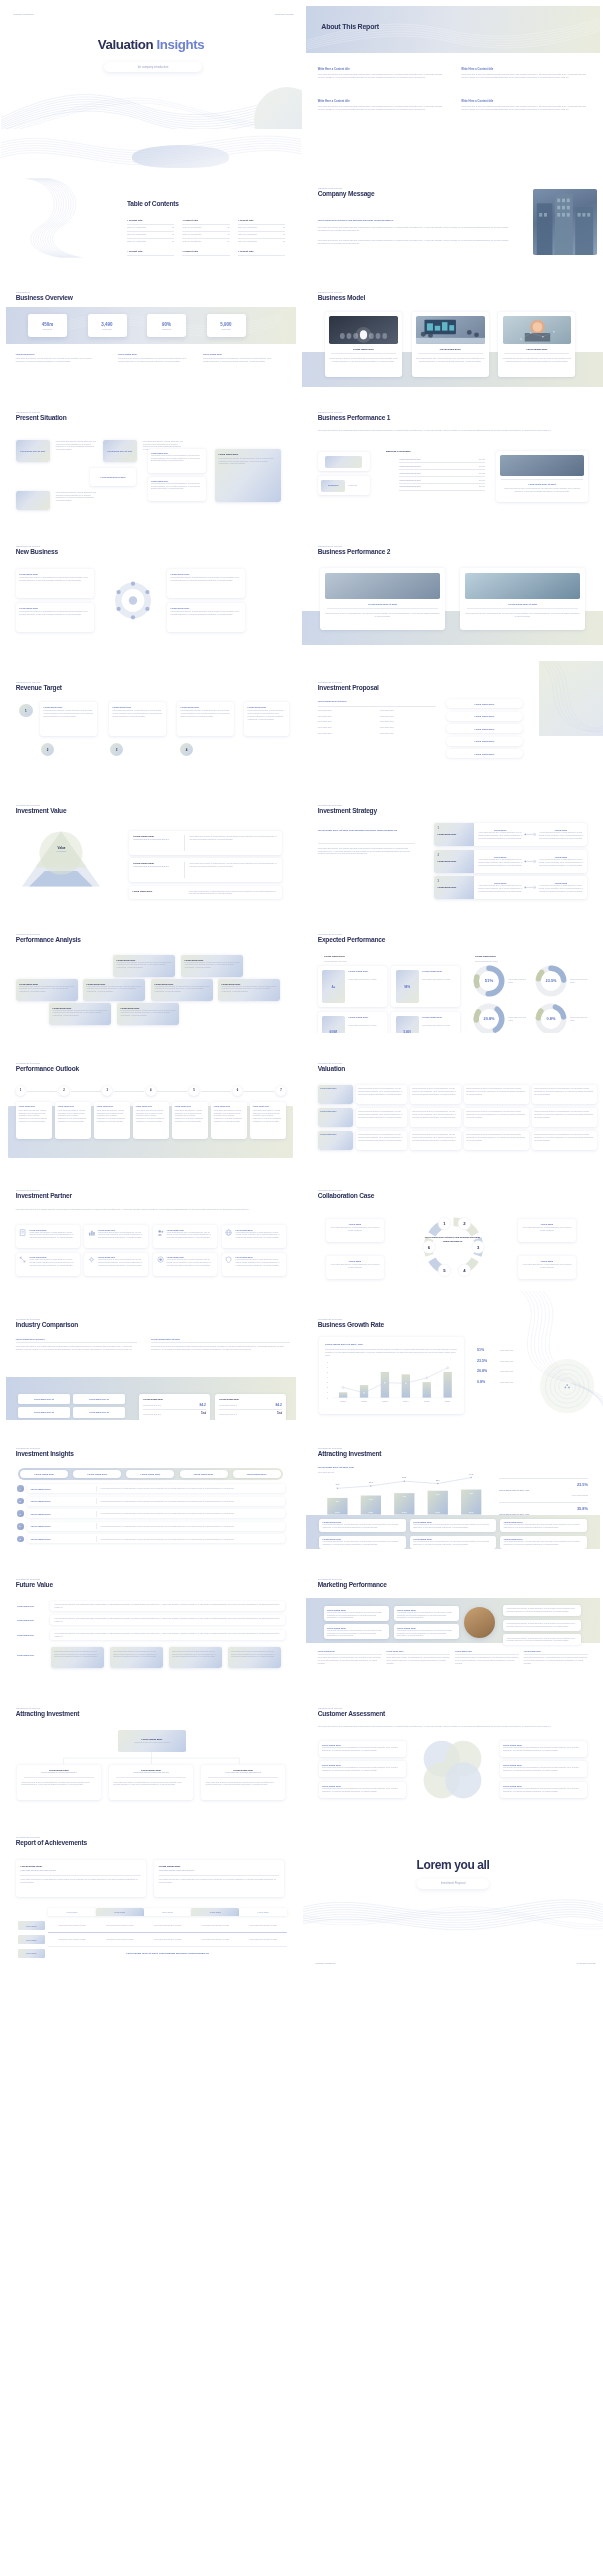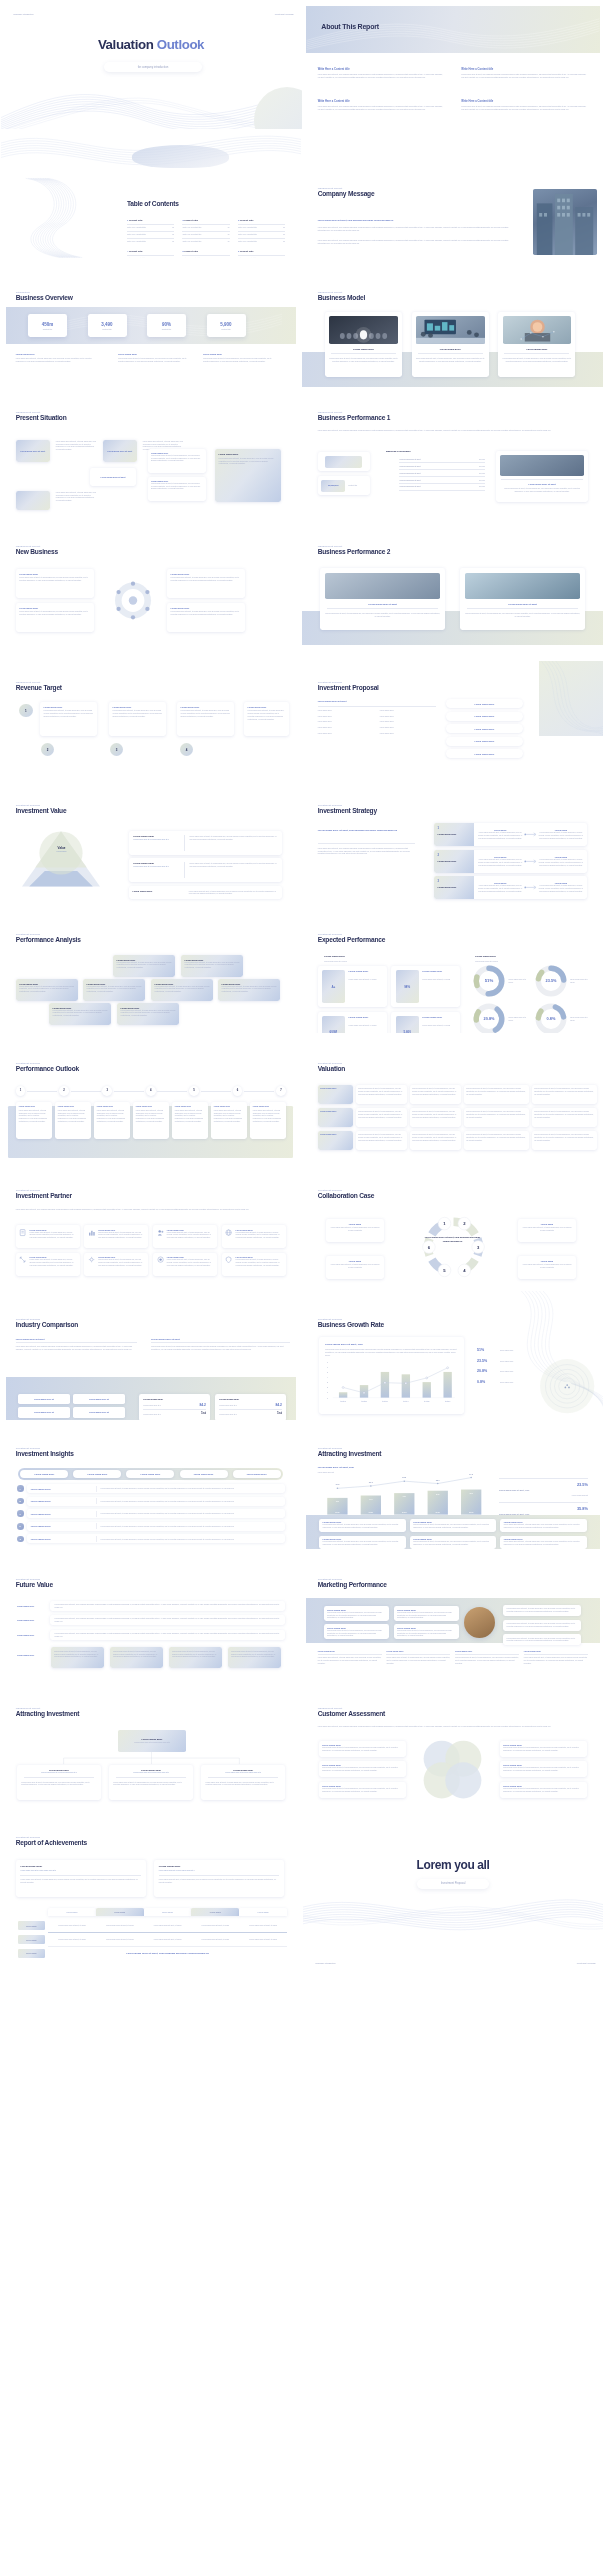--- a/index.html
+++ b/index.html
@@ -49,21 +49,21 @@
 </head>
 <body>
 
 <div class="sheet">
 
 <div class="slide col-l" style="top:0;--sh:129px">
   <div class="corner" style="left:13.3px;top:13.3px">Company Introduction</div>
   <div class="corner" style="right:8.4px;top:13.3px">Investment Proposal</div>
   <div class="big-title" style="position:absolute;left:0;right:0;top:37px;text-align:center">
     <span>Valuation</span>
-    <span class="accent">Outlook</span>
+    <span class="accent">Insights</span>
   </div>
   <div style="position:absolute;left:104px;top:62px;width:98px;height:10.3px;border-radius:12px;background:#fff;box-shadow:0 1.2px 4.2px rgba(80,95,160,.12);display:flex;align-items:center;justify-content:center">
     <span style="font-size:2.8px;color:#9aa3c4">for company introduction</span>
   </div>
   <svg class="wave" style="left:0;top:84px" width="302" height="48" viewBox="0 0 500 80">
     <g fill="none" stroke="#8fa2d4" stroke-width=".45" opacity=".55">
       <path d="M0 60 C90 18 150 10 230 38 C310 66 380 60 500 16"></path>
           <path d="M0 63 C90 22 152 14 232 42 C312 70 382 64 500 20"></path>
       <path d="M0 66 C90 26 154 18 234 46 C314 74 384 68 500 24"></path>
           <path d="M0 69 C90 30 156 22 236 50 C316 78 386 72 500 28"></path>

